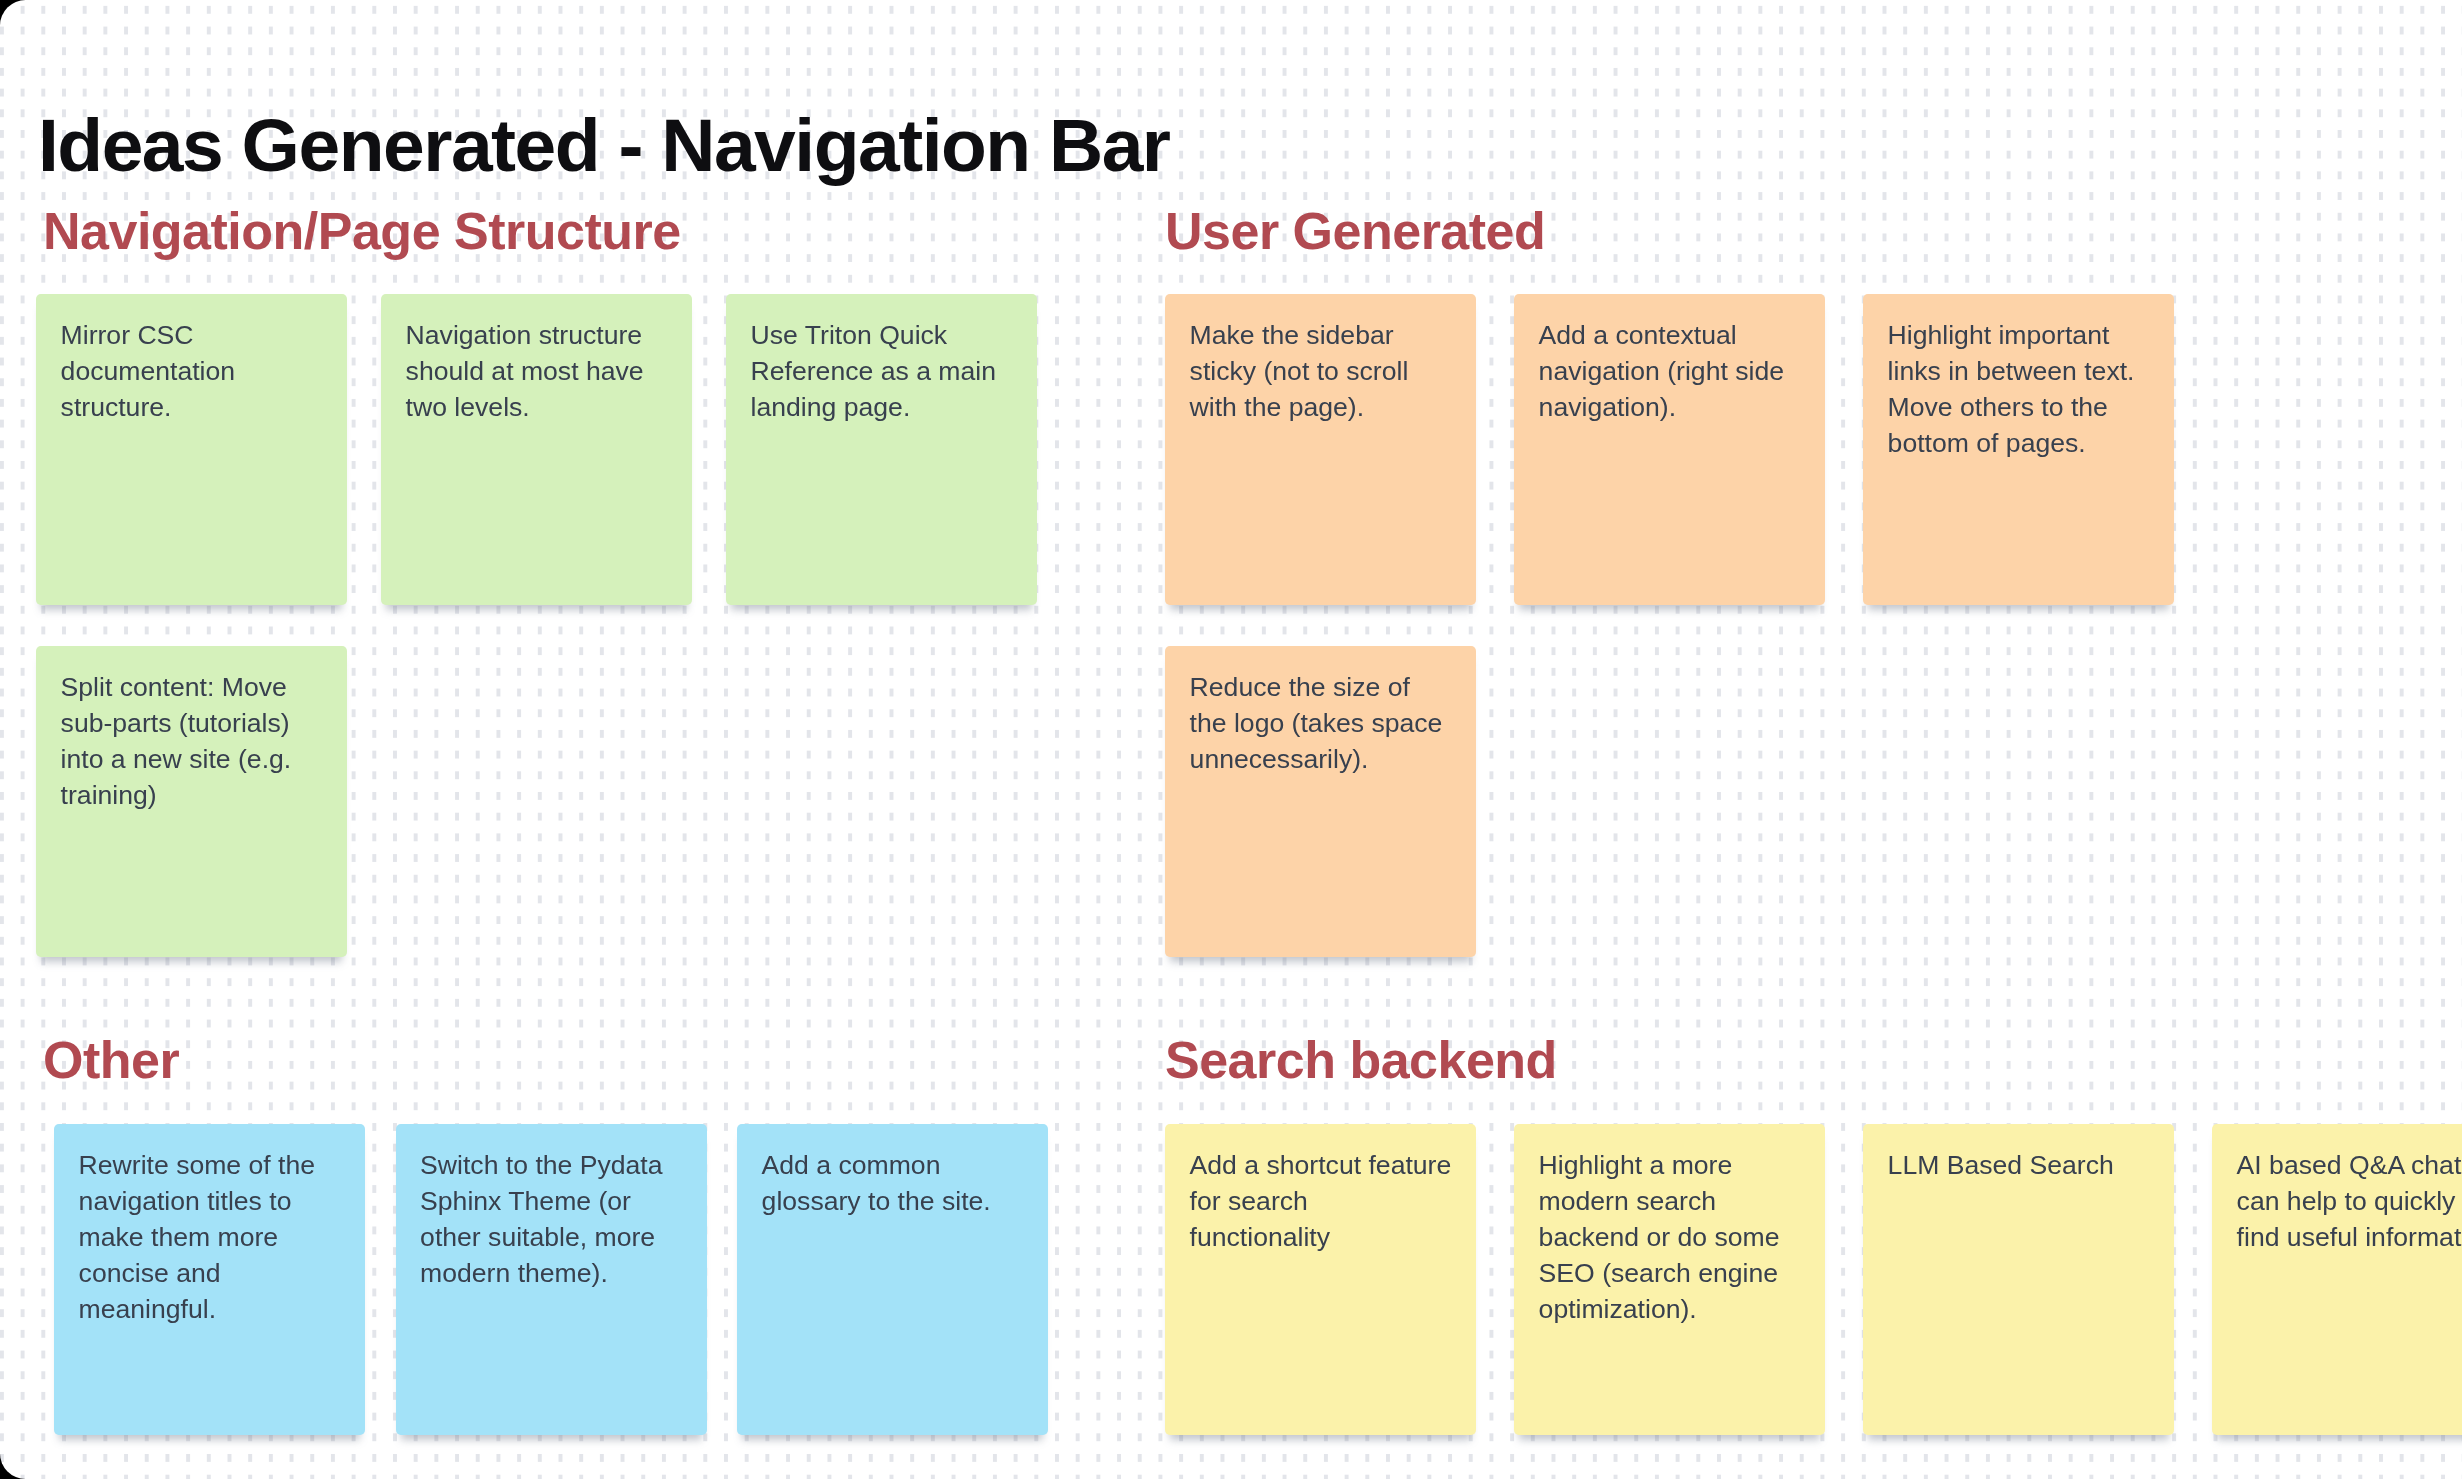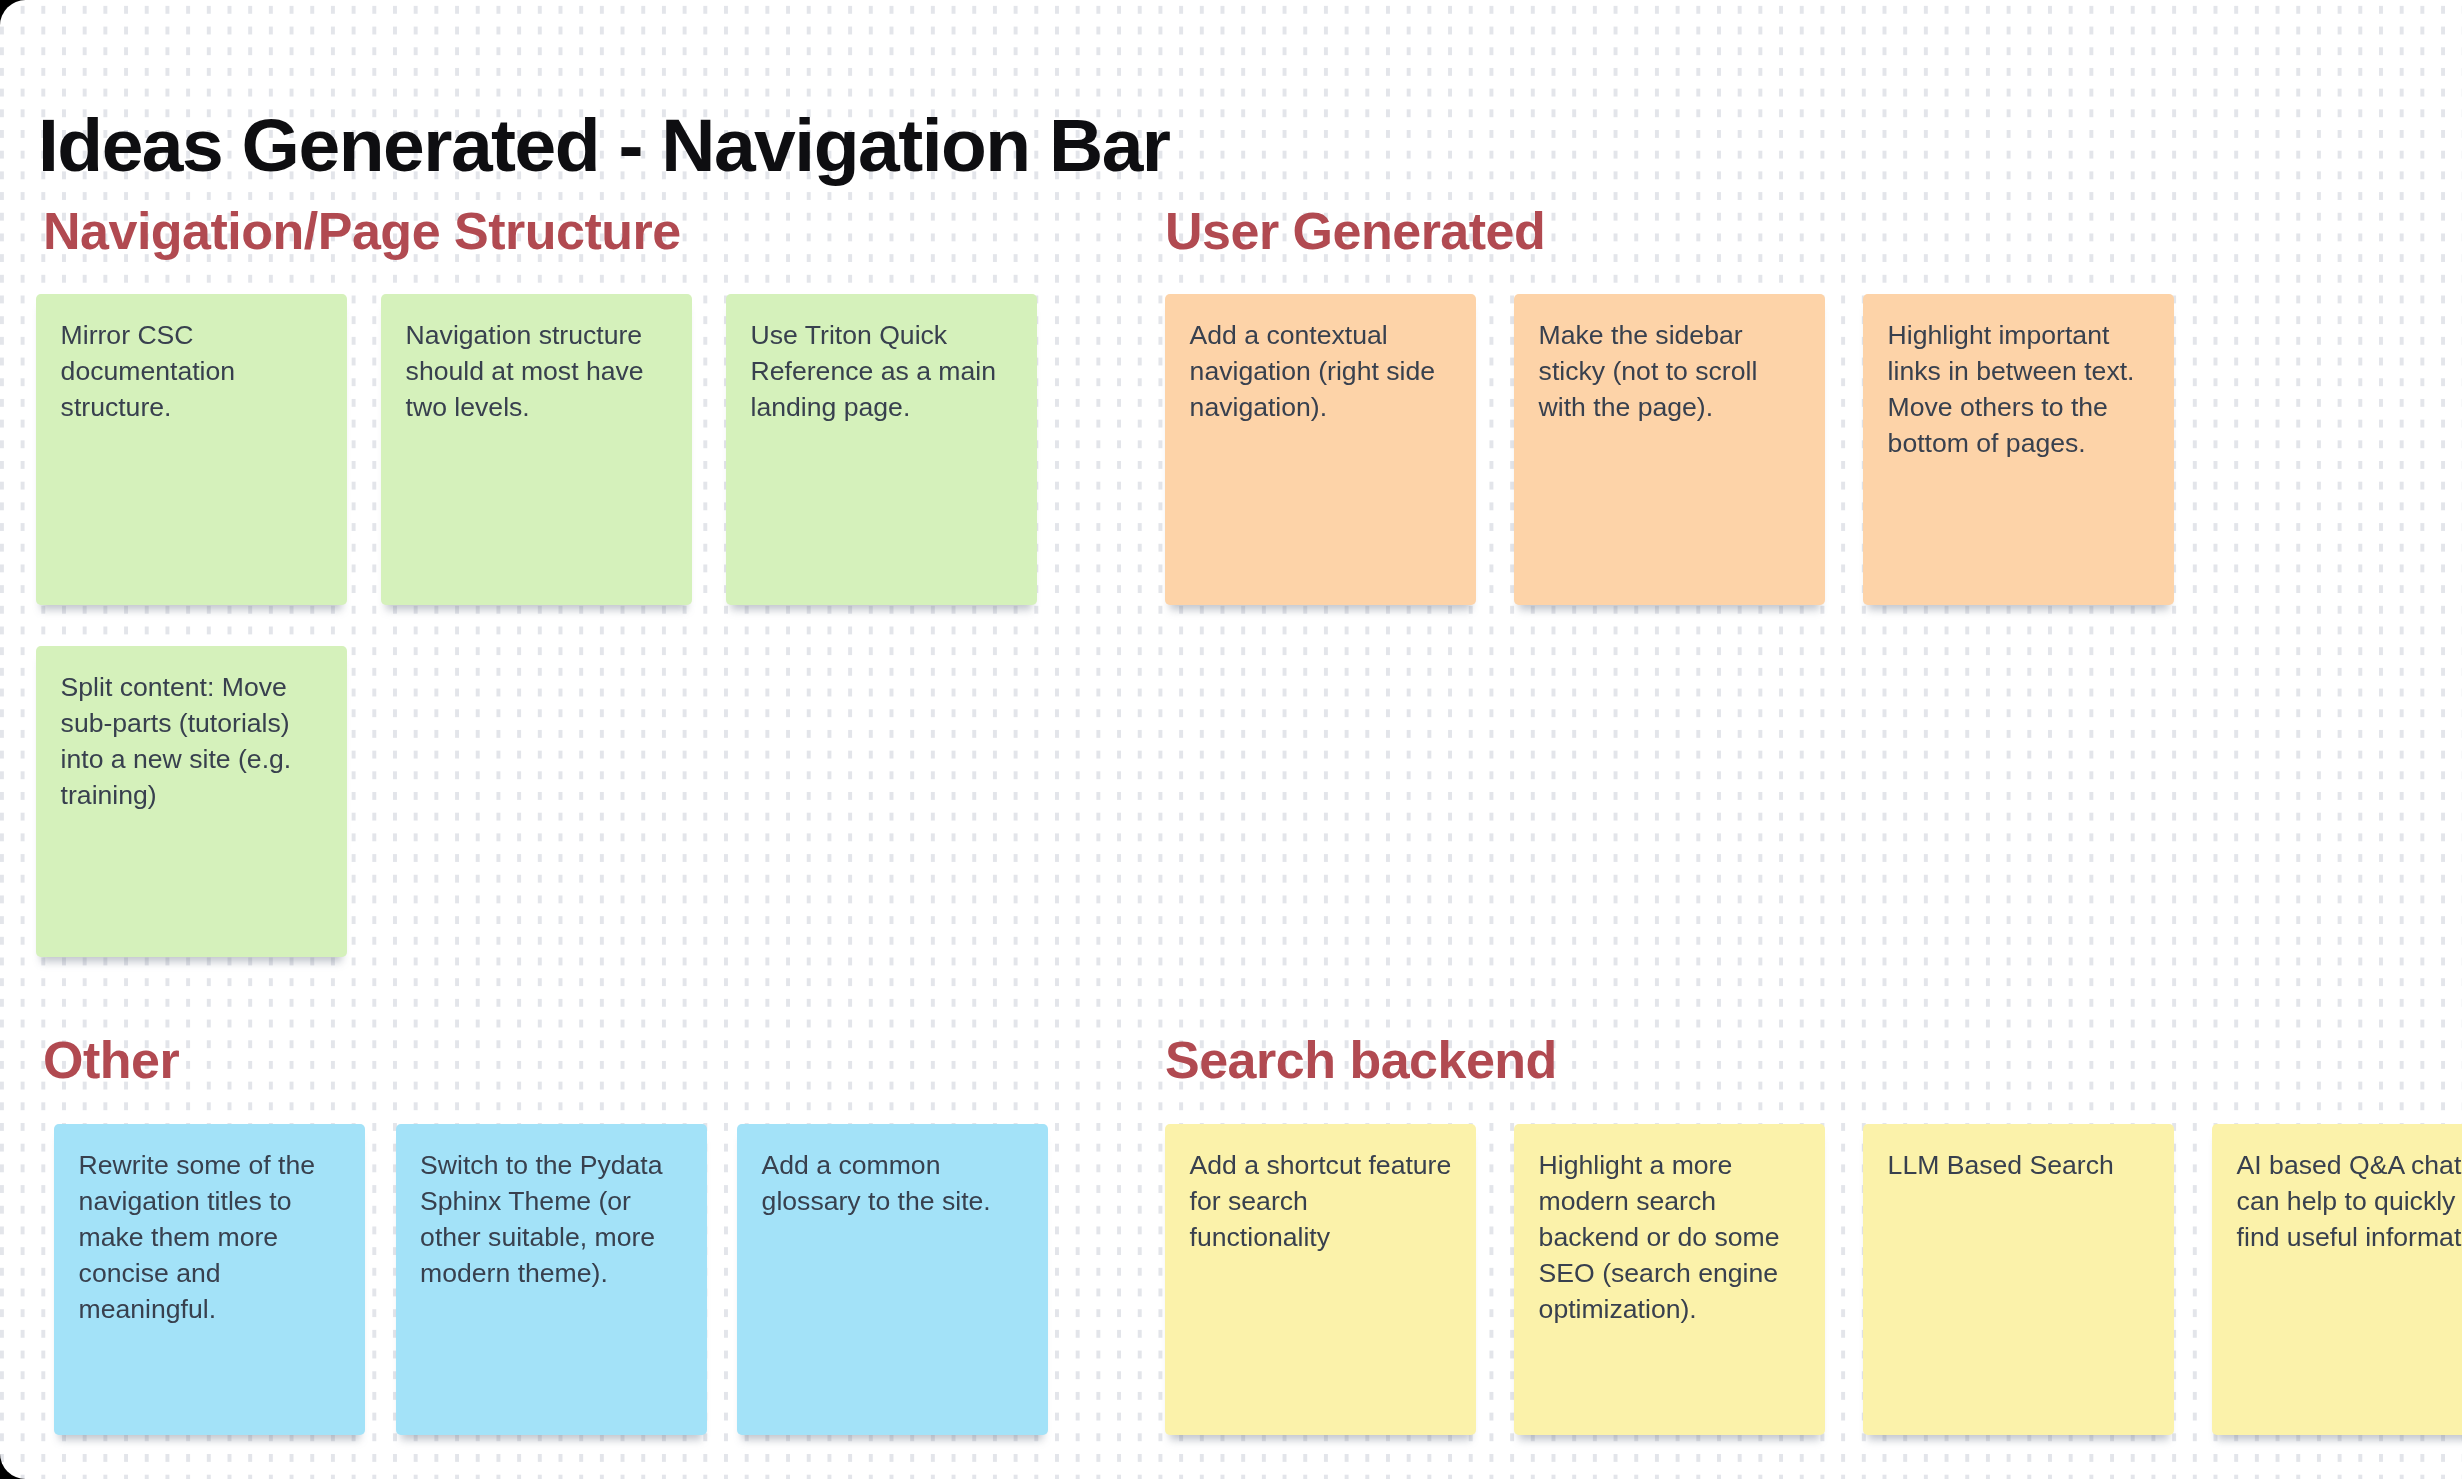--- a/index.html
+++ b/index.html
@@ -110,23 +110,24 @@
   <div class="section-label" id="label-search-function" style="color: rgb(177, 74, 81);">Search backend</div>
 
   <div class="note-group" id="notes-navigation-page-structure">
       <div class="note green" style="background: rgb(213, 241, 187); color: rgb(56, 64, 78);"><span>Mirror CSC documentation structure.</span></div>
       <div class="note green" style="background: rgb(213, 241, 187); color: rgb(56, 64, 78);"><span>Navigation structure should at most have two levels.</span></div>
       <div class="note green" style="background: rgb(213, 241, 187); color: rgb(56, 64, 78);"><span>Use Triton Quick Reference as a main landing page.</span></div>
       <div class="note green" style="background: rgb(213, 241, 187); color: rgb(56, 64, 78);"><span>Split content: Move sub-parts (tutorials) into a new site (e.g. training)</span></div>
     </div>
 
   <div class="note-group" id="notes-user-interface">
+      <div class="note orange" style="background: rgb(253, 211, 168); color: rgb(56, 64, 78);"><span>Make the sidebar sticky (not to scroll with the page).</span></div>
       <div class="note orange" style="background: rgb(253, 211, 168); color: rgb(56, 64, 78);"><span>Add a contextual navigation (right side navigation).</span></div>
-      <div class="note orange" style="background: rgb(253, 211, 168); color: rgb(56, 64, 78);"><span>Make the sidebar sticky (not to scroll with the page).</span></div>
       <div class="note orange" style="background: rgb(253, 211, 168); color: rgb(56, 64, 78);"><span>Highlight important links in between text. Move others to the bottom of pages.</span></div>
+      <div class="note orange" style="background: rgb(253, 211, 168); color: rgb(56, 64, 78);"><span>Reduce the size of the logo (takes space unnecessarily).</span></div>
     </div>
 
   <div class="note-group" id="notes-other">
       <div class="note blue" style="background: rgb(163, 226, 248); color: rgb(56, 64, 78);"><span>Rewrite some of the navigation titles to make them more concise and meaningful.</span></div>
       <div class="note blue" style="background: rgb(163, 226, 248); color: rgb(56, 64, 78);"><span>Switch to the Pydata Sphinx Theme (or other suitable, more modern theme).</span></div>
       <div class="note blue" style="background: rgb(163, 226, 248); color: rgb(56, 64, 78);"><span>Add a common glossary to the site.</span></div>
     </div>
 
   <div class="note-group" id="notes-search-function">
       <div class="note yellow" style="background: rgb(251, 242, 170); color: rgb(56, 64, 78);"><span>Add a shortcut feature for search functionality</span></div>

